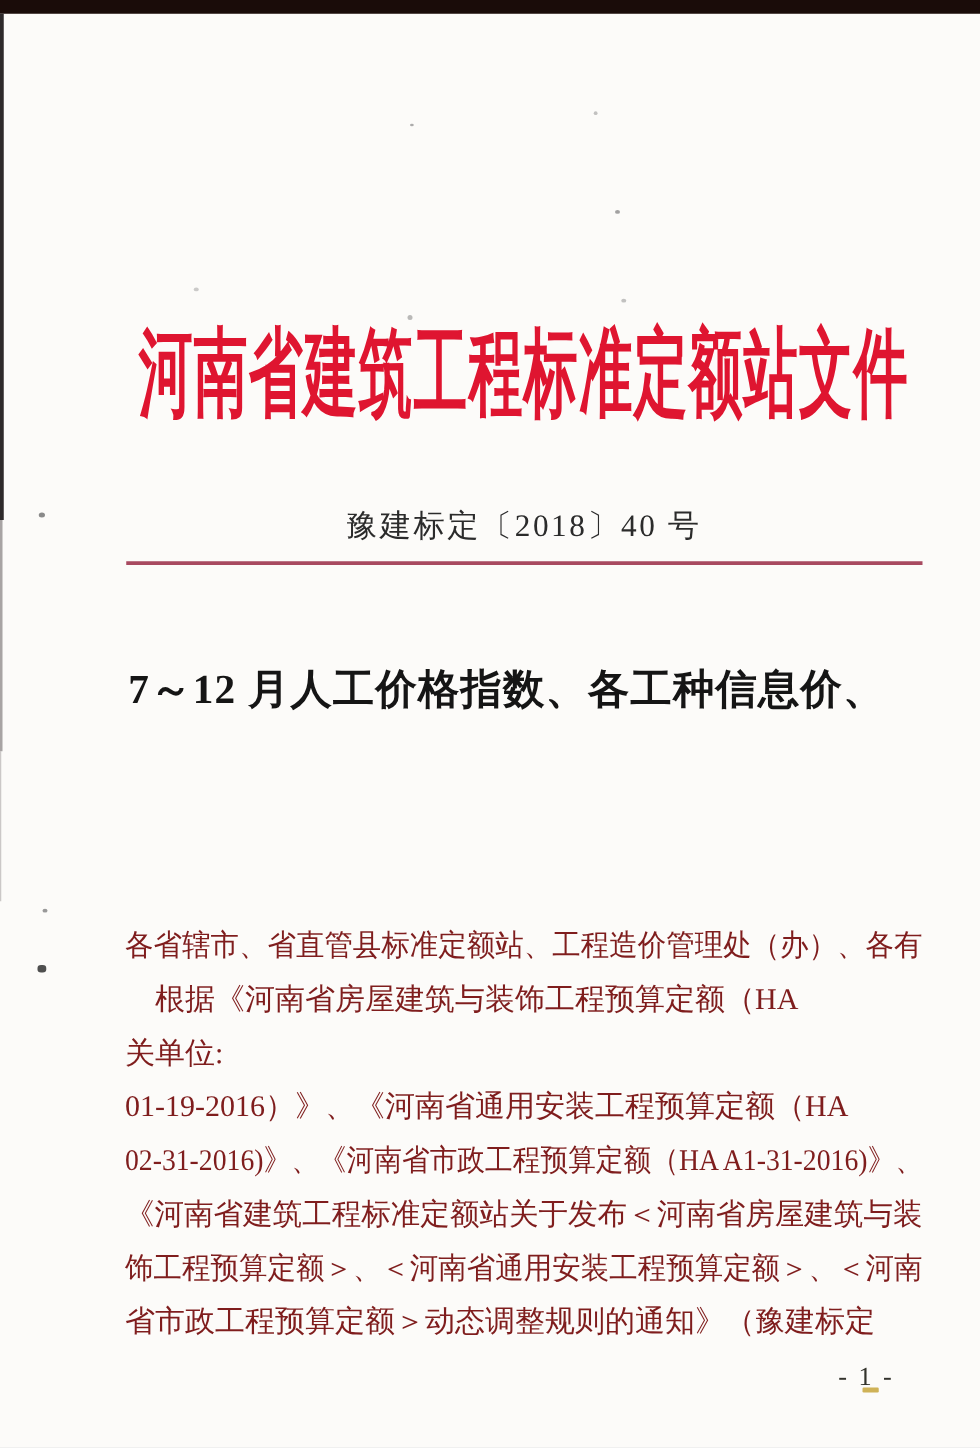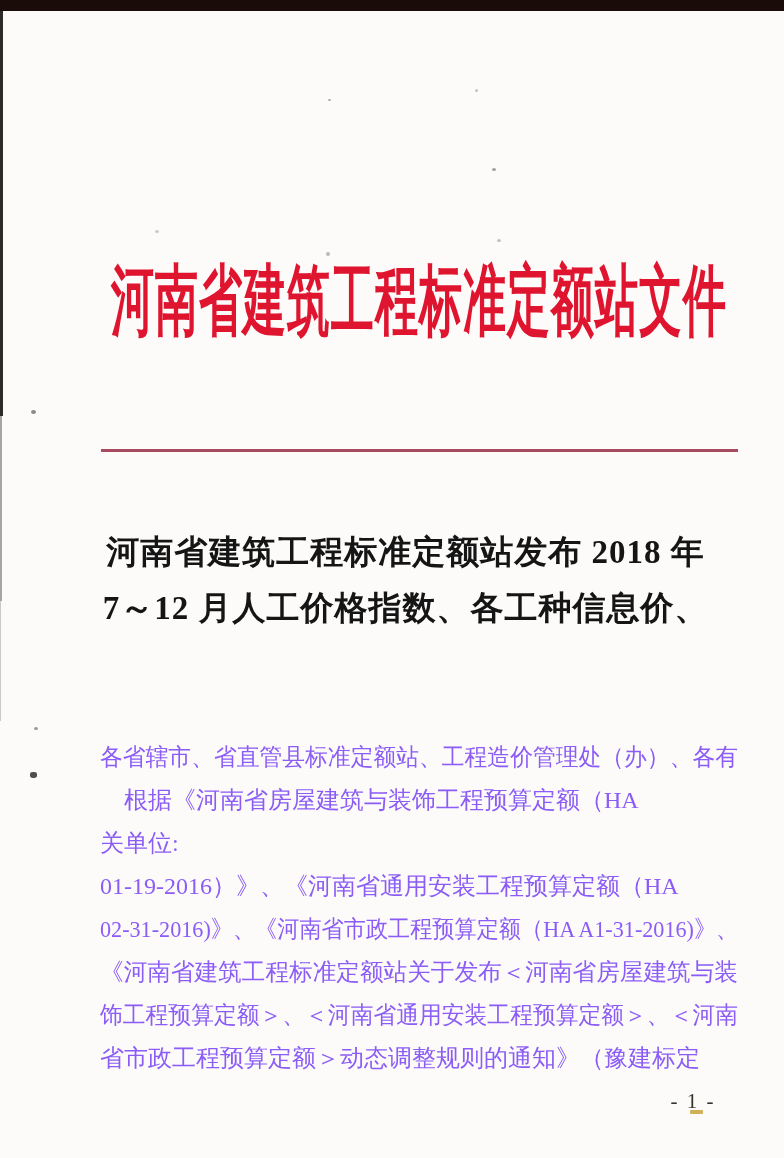--- a/index.html
+++ b/index.html
@@ -37,21 +37,21 @@
   .notice-title {
     position:absolute; top:524px; left:73px; width:665px;
     text-align:center; font-weight:bold; color:#151515;
     font-size:33px; line-height:56px; letter-spacing:1px;
   }
   .tline { white-space:nowrap; }
 
   
   .body-text {
     position:absolute; top:736px; left:100px; width:638px;
-    font-size:24px; line-height:43px; color:#8b5cf6;
+    font-size:24px; line-height:43px; color:#7f1d1d;
   }
   .line { white-space:nowrap; height:43px; }
   .line.indent { padding-left:24px; }
 
   
   .page-number {
     position:absolute; top:1089px; left:660px; width:66px;
     text-align:center; font-size:21px; letter-spacing:2px; color:#33332c; white-space:nowrap;
   }
   .page-number-mark {
@@ -76,25 +76,25 @@
   <div class="speck" style="top:252px;left:326px;width:4px;height:4px;background:#777;opacity:.5"></div>
   <div class="speck" style="top:239px;left:497px;width:4px;height:3px;background:#888;opacity:.5"></div>
   <div class="speck" style="top:410px;left:31px;width:5px;height:4px;background:#8a8a8a"></div>
   <div class="speck" style="top:727px;left:34px;width:4px;height:3px;background:#999"></div>
   <div class="speck" style="top:772px;left:30px;width:7px;height:6px;background:#4f4f4f;border-radius:40%"></div>
 
   <div class="letterhead" style="color: rgb(223, 21, 48);">
     <span class="stretch">河南省建筑工程标准定额站文件</span>
   </div>
 
+  <div class="doc-number">豫建标定〔2018〕40 号</div>
 
   <div class="red-divider" style="background: rgb(168, 74, 96);"></div>
 
   <div class="notice-title">
-    <div class="tline">河南省建筑工程标准定额站发布 2018 年</div>
     <div class="tline">7～12 月人工价格指数、各工种信息价、</div>
   </div>
 
   <div class="body-text">
     <div class="line justify" style="transform: scaleX(0.949405); transform-origin: left center;">各省辖市、省直管县标准定额站、工程造价管理处（办）、各有</div>
     <div class="line justify indent" style="letter-spacing: 0px;">根据《河南省房屋建筑与装饰工程预算定额（HA</div>
     <div class="line">关单位:</div>
     <div class="line justify" style="letter-spacing: 0px;">01-19-2016）》、《河南省通用安装工程预算定额（HA</div>
     <div class="line justify" style="transform: scaleX(0.9233); transform-origin: left center;">02-31-2016)》、《河南省市政工程预算定额（HA A1-31-2016)》、</div>
     <div class="line justify" style="transform: scaleX(0.984568); transform-origin: left center;">《河南省建筑工程标准定额站关于发布＜河南省房屋建筑与装</div>

